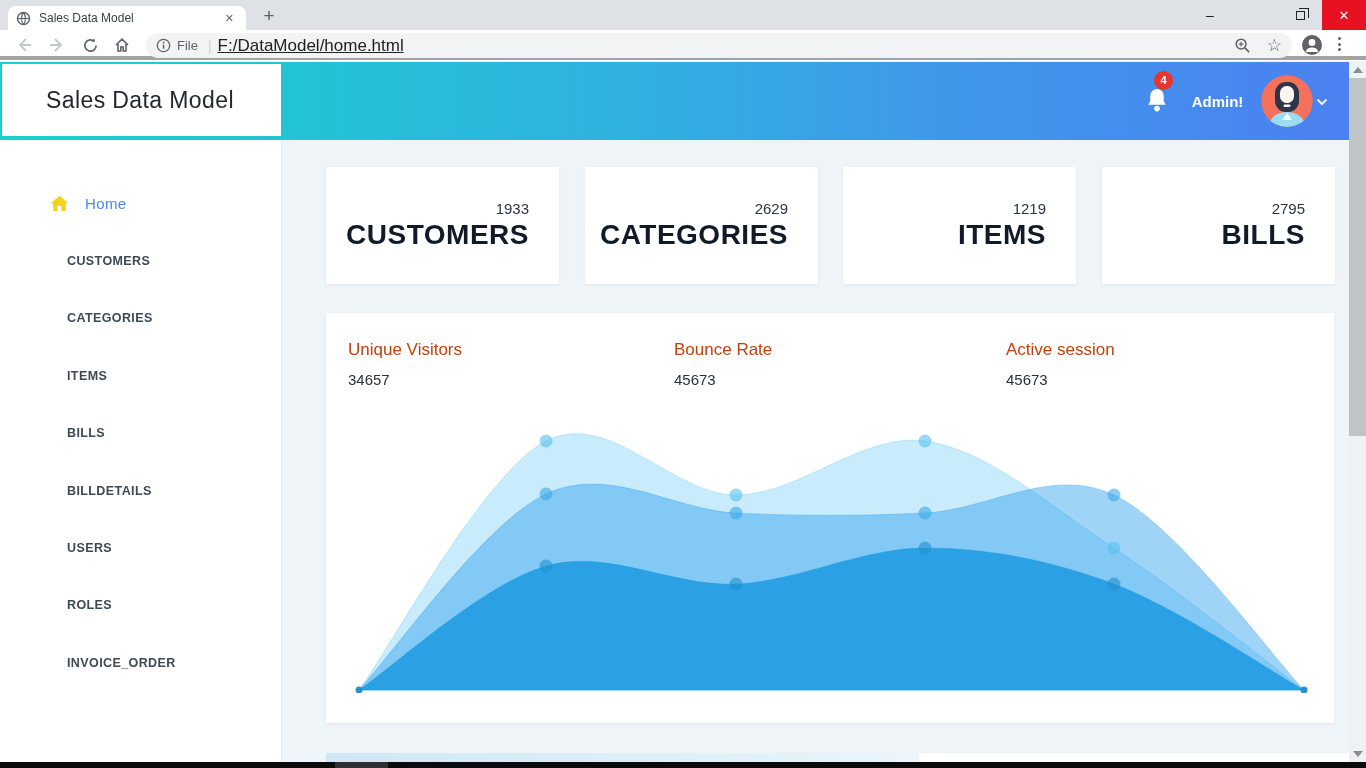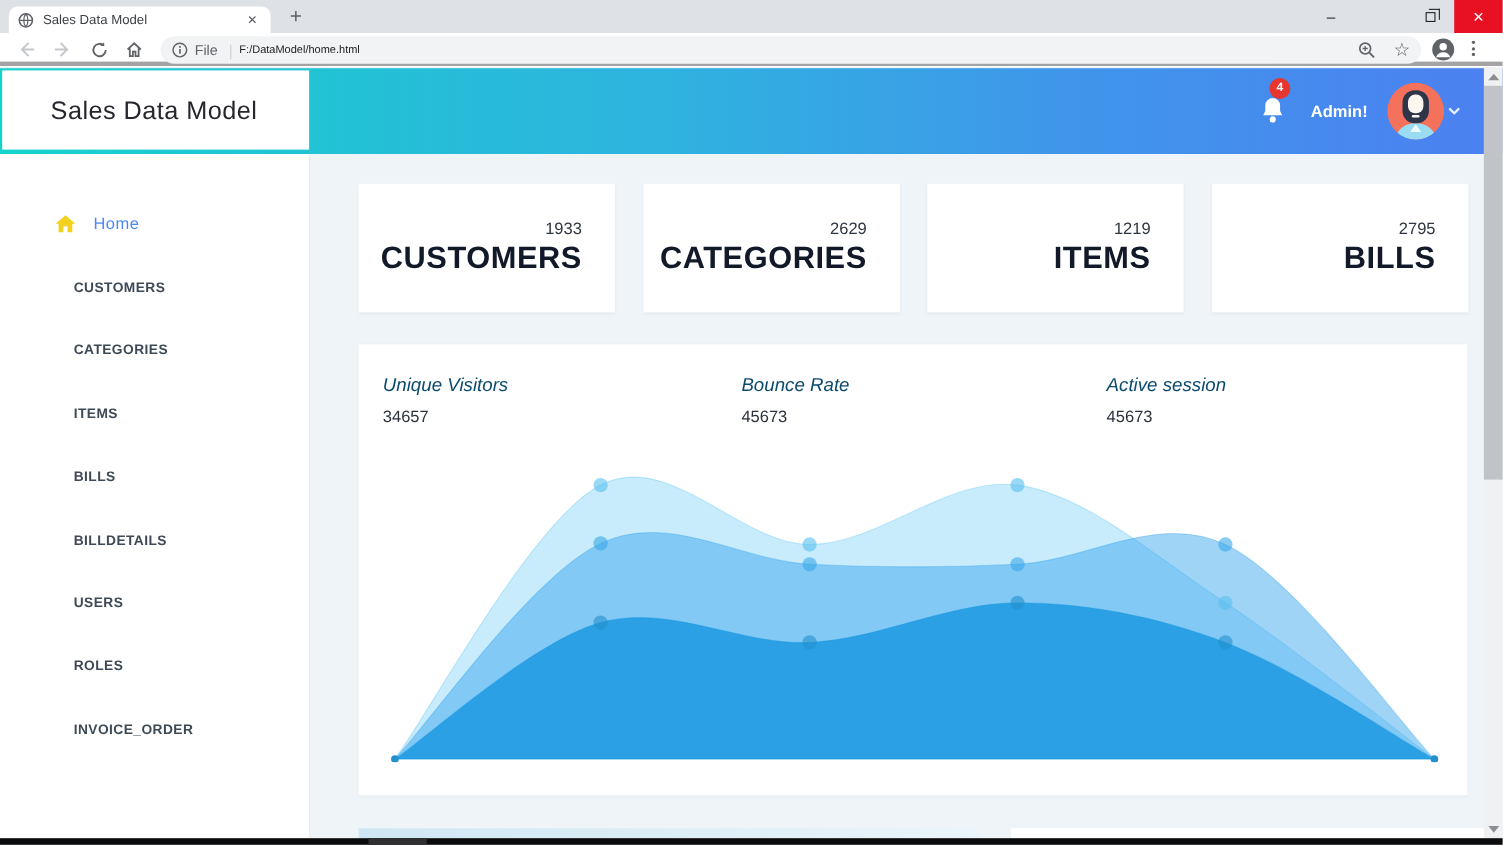--- a/index.html
+++ b/index.html
@@ -22,21 +22,21 @@
      border:1px solid #202124; border-left:none; border-bottom:none; }
   #win-close { left:1322px; background:#e81123; color:#fff; font-size:13px; }
 
   #toolbar { position:absolute; left:0; top:30px; width:1366px; height:30px; background:#fff;
              border-bottom:4px solid #a3a3a3; }
   .navic { position:absolute; top:3px; width:24px; height:24px; display:flex; align-items:center; justify-content:center; }
   #omnibox { position:absolute; left:146px; top:3px; width:1146px; height:25px; background:#f1f3f4;
              border-radius:13px; display:flex; align-items:center; padding:0 10px; }
   #omnibox .file { font-size:13px; color:#5f6368; margin:0 4px 0 6px; }
   #omnibox .sep { color:#d0d2d5; font-size:14px; margin:0 6px; }
-  #omnibox .url { font-size:10px; color:#202124; flex:1; }
+  #omnibox .url { font-size:17px; color:#202124; flex:1;text-decoration:underline; }
   #profile-btn { position:absolute; left:1301px; top:4px; }
   #menu-btn { position:absolute; left:1338px; top:7px; display:flex; flex-direction:column; gap:2.5px; align-items:center; }
   #menu-btn i { width:3px; height:3px; border-radius:50%; background:#5f6368; }
 
   
   #page { position:absolute; left:0; top:61px; width:1366px; height:707px; background:#eef4f8; }
   #app-header { position:absolute; left:0; top:1px; width:1366px; height:78px;
      background:linear-gradient(90deg,#16d2cc 0%, #2fb2df 45%, #3f97ea 70%, #4c80f1 100%); }
   #logo-box { position:absolute; left:2px; top:2px; width:279px; height:72px; background:#fff;
       display:flex; align-items:center; padding-left:44px; }
@@ -60,21 +60,21 @@
   #content { position:absolute; left:282px; top:79px; width:1067px; height:623px;margin-left:16px; }
   .stat-card { position:absolute; top:27px; width:233px; height:117px; background:#fff;
      box-shadow:0 1px 3px rgba(20,40,70,.06); display:flex; flex-direction:column;
      justify-content:center; align-items:flex-end; padding-right:30px; }
   .stat-card .num { font-size:15px; color:#2e3540; }
   .stat-card .lbl { font-size:28px; font-weight:bold; color:#121a2a; letter-spacing:.5px; margin-top:2px; }
 
   #chart-card { position:absolute; left:28px; top:173px; width:1008px; height:410px; background:#fff;
      box-shadow:0 1px 3px rgba(20,40,70,.06); }
   .metric { position:absolute; top:27px; width:300px; }
-  .metric .mlbl { font-size:17px; color:#0c4a6e; font-weight:500;font-style:italic; }
+  .metric .mlbl { font-size:17px; color:#c2410c; font-weight:500; }
   .metric .mval { font-size:15px; color:#2b323b; margin-top:11px; }
   #visitors-chart { position:absolute; left:0; top:104px; width:1008px; height:276px; }
 
   #table-strip { position:absolute; left:28px; top:613px; width:565px; height:10px;
      background:linear-gradient(90deg,#cfe7f4,#e9f5fa); }
   #side-card { position:absolute; left:621px; top:613px; width:437px; height:10px; background:#fff; }
 
   
   #scrollbar { position:absolute; left:1349px; top:0; width:17px; height:702px; background:#f0f1f2; }
   #scrollbar .thumb { position:absolute; left:0; top:17px; width:17px; height:358px; background:#c0c3c7; }

